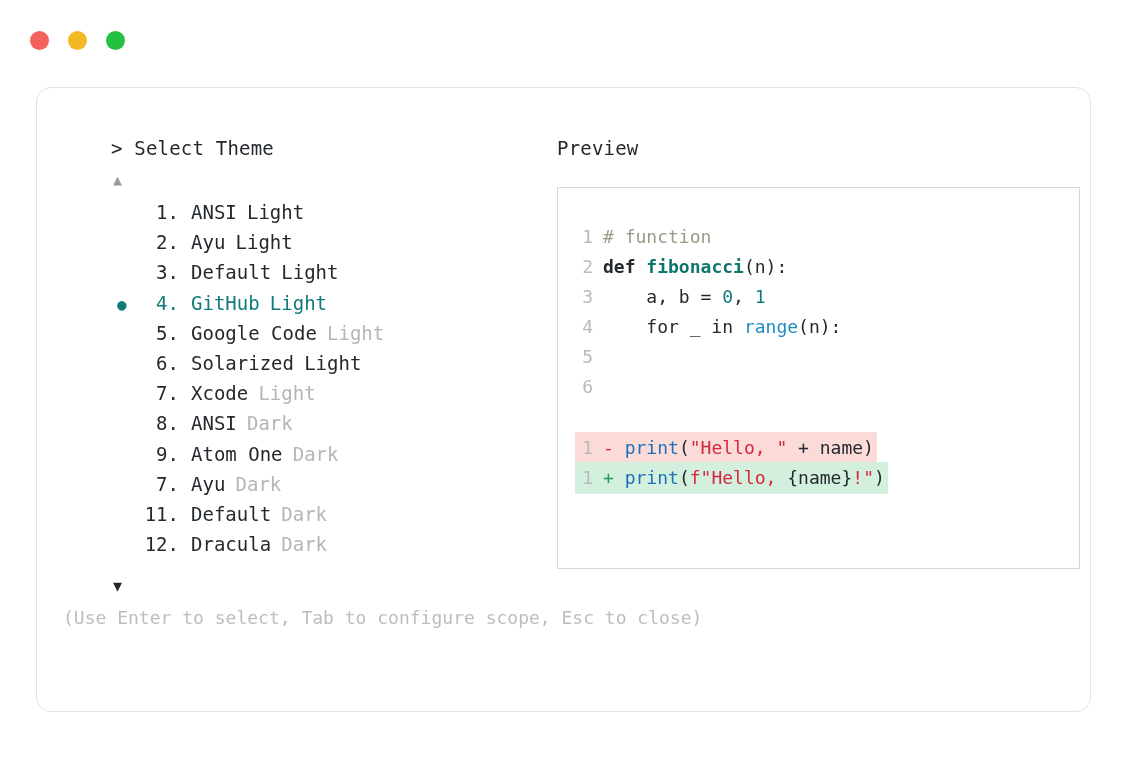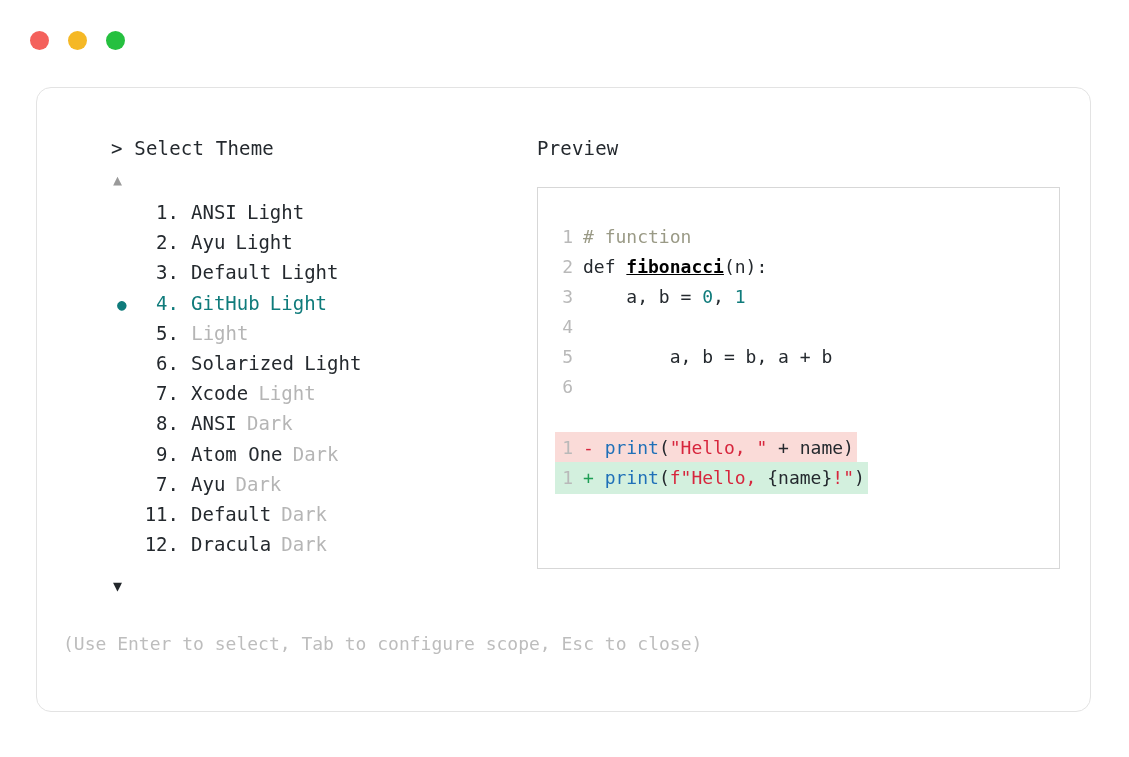--- a/index.html
+++ b/index.html
@@ -51,21 +51,21 @@
   
   #selector-pane {
     position: absolute;
     left: 26px;
     top: 47px;
     width: 470px;
     margin-left: 48px;
   }
   #preview-pane {
     position: absolute;
-    left: 500px;
+    left: 520px;
     top: 47px;
     width: 530px;
   }
 
   .pane-heading {
     font-size: 19px;
     line-height: 26px;
     color: #24292e;
     letter-spacing: 0.2px;
     white-space: pre;
@@ -145,22 +145,22 @@
     width: 18px;
     flex: 0 0 18px;
     text-align: right;
     color: #b9b9b9;
     margin-right: 10px;
   }
   .code-text { color: #24292e; }
 
   
   .tok-comment  { color: #9a9a86; }
-  .tok-keyword  { color: #24292e; }
-  .tok-func     { color: #000000; font-weight: bold; text-decoration: underline; }
+  .tok-keyword  { color: #24292e; font-weight: bold; }
+  .tok-func     { color: #0f766e; font-weight: bold; }
   .tok-builtin  { color: #1f8cc4; }
   .tok-number   { color: #0f7b7b; }
   .tok-string   { color: #d7263d; }
   .tok-plain    { color: #24292e; }
   .tok-call     { color: #1f70b8; }
 
   
   #diff-block { margin-top: 30px; }
   .diff-line { padding-left: 17px; }
   .diff-hl {
@@ -169,21 +169,21 @@
   }
   .diff-line.removed .diff-hl { background: #fadbd8; }
   .diff-line.added   .diff-hl { background: #d3f0de; }
   .diff-sign.minus { color: #d7263d; }
   .diff-sign.plus  { color: #1e9e55; }
 
   
   #footer-hint {
     position: absolute;
     left: 26px;
-    top: 543px;
+    top: 517px;
     font-size: 18px;
     line-height: 26px;
     color: #bdbdbd;
     white-space: pre;
   }
 </style>
 </head>
 <body>
 
 <div id="window-dots">
@@ -197,43 +197,43 @@
   <div id="selector-pane">
     <div class="pane-heading">&gt; Select Theme</div>
 
     <div class="scroll-arrow up">▲</div>
 
     <ul id="theme-list">
         <li class="theme-row"><span class="row-bullet"></span><span class="row-index">1.</span><span class="row-name">ANSI</span><span class="row-variant">Light</span></li>
         <li class="theme-row"><span class="row-bullet"></span><span class="row-index">2.</span><span class="row-name">Ayu</span><span class="row-variant">Light</span></li>
         <li class="theme-row"><span class="row-bullet"></span><span class="row-index">3.</span><span class="row-name">Default</span><span class="row-variant">Light</span></li>
         <li class="theme-row selected"><span class="row-bullet">●</span><span class="row-index">4.</span><span class="row-name">GitHub</span><span class="row-variant">Light</span></li>
-        <li class="theme-row"><span class="row-bullet"></span><span class="row-index">5.</span><span class="row-variant muted">Light</span></li>
+        <li class="theme-row"><span class="row-bullet"></span><span class="row-index">5.</span><span class="row-name">Google Code</span><span class="row-variant muted">Light</span></li>
         <li class="theme-row"><span class="row-bullet"></span><span class="row-index">6.</span><span class="row-name">Solarized</span><span class="row-variant">Light</span></li>
         <li class="theme-row"><span class="row-bullet"></span><span class="row-index">7.</span><span class="row-name">Xcode</span><span class="row-variant muted">Light</span></li>
         <li class="theme-row"><span class="row-bullet"></span><span class="row-index">8.</span><span class="row-name">ANSI</span><span class="row-variant muted">Dark</span></li>
         <li class="theme-row"><span class="row-bullet"></span><span class="row-index">9.</span><span class="row-name">Atom One</span><span class="row-variant muted">Dark</span></li>
         <li class="theme-row"><span class="row-bullet"></span><span class="row-index">7.</span><span class="row-name">Ayu</span><span class="row-variant muted">Dark</span></li>
         <li class="theme-row"><span class="row-bullet"></span><span class="row-index">11.</span><span class="row-name">Default</span><span class="row-variant muted">Dark</span></li>
         <li class="theme-row"><span class="row-bullet"></span><span class="row-index">12.</span><span class="row-name">Dracula</span><span class="row-variant muted">Dark</span></li>
       </ul>
 
     <div class="scroll-arrow down">▼</div>
   </div>
 
   <div id="preview-pane">
     <div class="pane-heading">Preview</div>
 
     <div id="preview-box">
       <div id="code-block">
           <div class="code-line"><span class="ln">1</span><span class="code-text"><span class="tok-comment"># function</span></span></div>
           <div class="code-line"><span class="ln">2</span><span class="code-text"><span class="tok-keyword">def </span><span class="tok-func">fibonacci</span><span class="tok-plain">(n):</span></span></div>
           <div class="code-line"><span class="ln">3</span><span class="code-text"><span class="tok-plain">    a, b = </span><span class="tok-number">0</span><span class="tok-plain">, </span><span class="tok-number">1</span></span></div>
-          <div class="code-line"><span class="ln">4</span></div>
-          <div class="code-line"><span class="ln">5</span><span class="code-text"><span class="tok-plain">        a, b = b, a + b</span></span></div>
+          <div class="code-line"><span class="ln">4</span><span class="code-text"><span class="tok-plain">    for _ in </span><span class="tok-builtin">range</span><span class="tok-plain">(n):</span></span></div>
+          <div class="code-line"><span class="ln">5</span></div>
           <div class="code-line"><span class="ln">6</span></div>
         </div>
       <div id="diff-block">
           <div class="code-line diff-line removed"><span class="diff-hl" style="display: inline-flex; align-items: baseline;"><span class="ln">1</span><span class=""><span class="diff-sign minus">- </span><span class="tok-call">print</span><span class="tok-plain">(</span><span class="tok-string">"Hello, "</span><span class="tok-plain"> + name)</span></span></span></div>
           <div class="code-line diff-line added"><span class="diff-hl" style="display: inline-flex; align-items: baseline;"><span class="ln">1</span><span class=""><span class="diff-sign plus">+ </span><span class="tok-call">print</span><span class="tok-plain">(</span><span class="tok-string">f"Hello, </span><span class="tok-plain">{name}</span><span class="tok-string">!"</span><span class="tok-plain">)</span></span></span></div>
         </div>
     </div>
   </div>
 
   <div id="footer-hint">(Use Enter to select, Tab to configure scope, Esc to close)</div>

